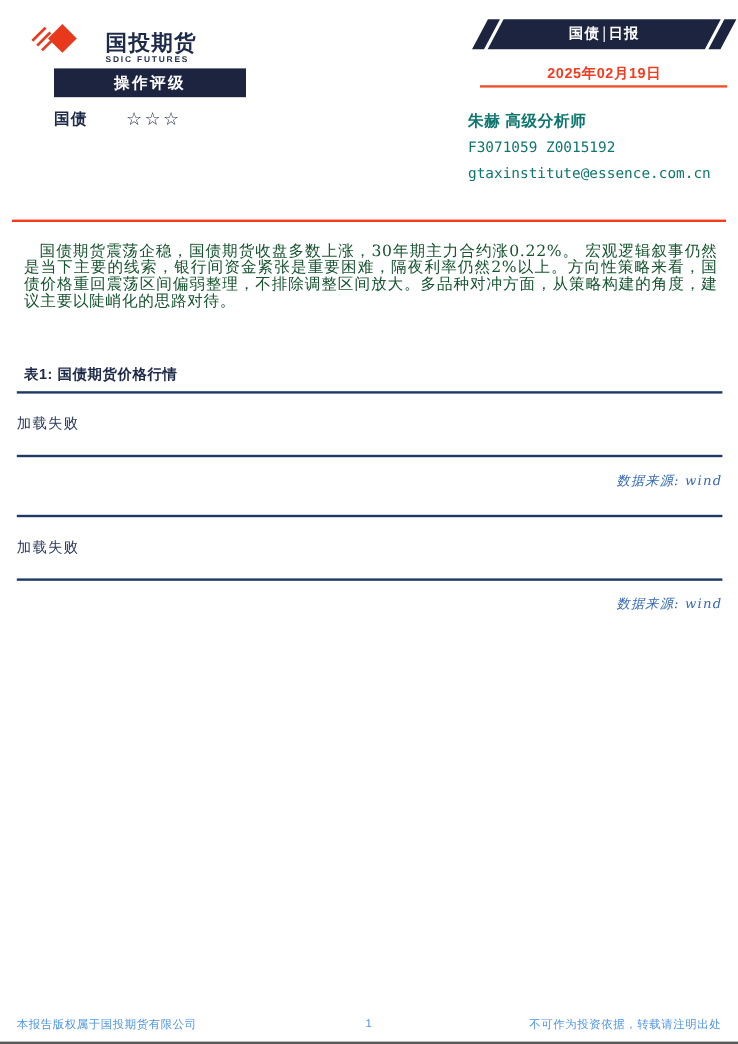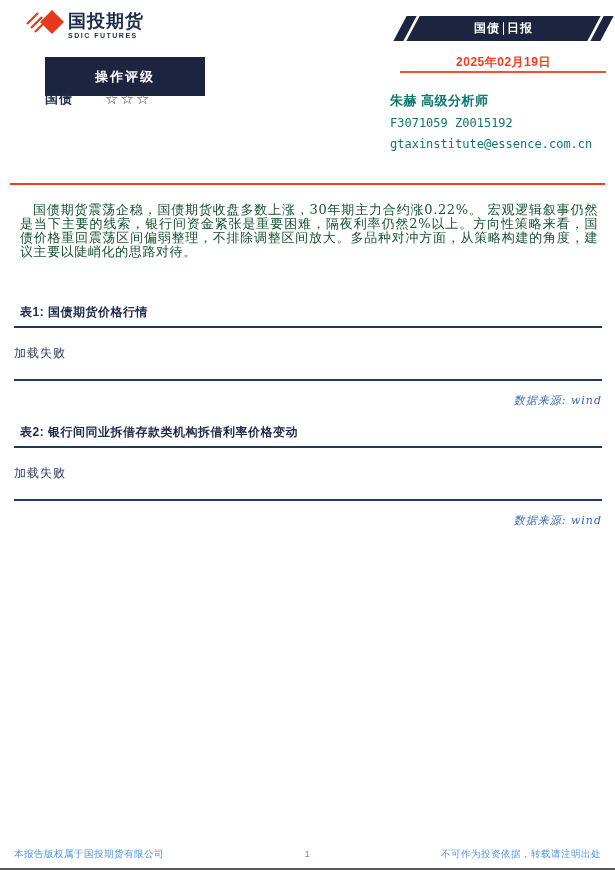--- a/index.html
+++ b/index.html
@@ -4,38 +4,38 @@
 <style>
   * { margin:0; padding:0; box-sizing:border-box; }
   html,body { background:#ffffff; }
   body { font-family:"Liberation Sans", sans-serif; }
   .page {
     position:relative; width:615px; height:870px; margin:0 auto;
     background:#ffffff; overflow:hidden;
     border-bottom:2px solid #595959;
   }
   
-  .logo { position:absolute; left:24px; top:7px; display:flex; align-items:center; gap:2px; }
+  .logo { position:absolute; left:24px; top:17px; display:flex; align-items:flex-end; gap:22px; }
   .logo-text-cn { font-size:18px; font-weight:bold; color:#1E2A4A; letter-spacing:1px; line-height:20px; }
   .logo-text-en { font-size:7px; font-weight:bold; color:#1E2A4A; letter-spacing:1.5px; margin-top:1px; }
   .banner { position:absolute; left:400px; top:16px; width:207px; height:25px; }
   .banner-bg { position:absolute; inset:0; display:flex; gap:3px; }
   .b-accent { background:#1d2440; transform:skewX(-28deg); }
   .b-accent.small { width:10px; }
   .b-main { flex:1; background:#1d2440; transform:skewX(-28deg); }
   .banner-label {
     position:absolute; inset:0; display:flex; align-items:center; justify-content:center;
     color:#ffffff; font-size:12px; font-weight:bold; letter-spacing:1px;
   }
   .banner-divider { display:inline-block; width:1px; height:13px; background:#ffffff; margin:0 3px; }
   .date-wrap { position:absolute; left:400px; top:52px; width:207px; text-align:center; }
   .date-text { color:#f43b1d; font-size:12px; font-weight:bold; letter-spacing:0.5px; }
   .date-underline { position:absolute; left:400px; top:71px; width:206px; height:2px; background:#ef512e; }
   .rating-header {
-    position:absolute; left:45px; top:57px; width:160px; height:39px;
+    position:absolute; left:45px; top:57px; width:160px; height:24px;
     background:#1d2440; color:#ffffff; font-size:13px; font-weight:bold;
     display:flex; align-items:center; justify-content:center; letter-spacing:2px;
   }
   .rating-row { position:absolute; left:45px; top:90px; display:flex; align-items:center; gap:32px; }
   .rating-subject { font-size:13px; font-weight:bold; color:#1E2A4A; letter-spacing:1px; }
   .rating-stars { font-size:15px; color:#1E2A4A; letter-spacing:2px; }
   .analyst { position:absolute; left:390px; top:92px; color:#0f766e; }
   .analyst-name { font-size:13px; font-weight:bold; letter-spacing:0.5px; }
   .analyst-cred { font-size:12px; font-family:"DejaVu Sans Mono", monospace; margin-top:6px; }
   .analyst-phone { font-size:12px; font-family:"DejaVu Sans Mono", monospace; margin-top:24px; }
@@ -135,21 +135,20 @@
 
   <div class="tbl-section first">
     <div class="tbl-title">表1: 国债期货价格行情</div>
     <div class="tbl-rule"></div>
     <div class="tbl-status">加载失败</div>
     <div class="tbl-rule"></div>
     <div class="tbl-source">数据来源: wind</div>
   </div>
 
   <div class="tbl-section second">
-    <div class="tbl-title">表2: 银行间同业拆借存款类机构拆借利率价格变动</div>
     <div class="tbl-rule"></div>
     <div class="tbl-status">加载失败</div>
     <div class="tbl-rule"></div>
     <div class="tbl-source">数据来源: wind</div>
   </div>
 
   <div class="footer">
     <span class="footer-center">1</span>
     <span class="footer-left">本报告版权属于国投期货有限公司</span>
     <span class="footer-right">不可作为投资依据，转载请注明出处</span>

